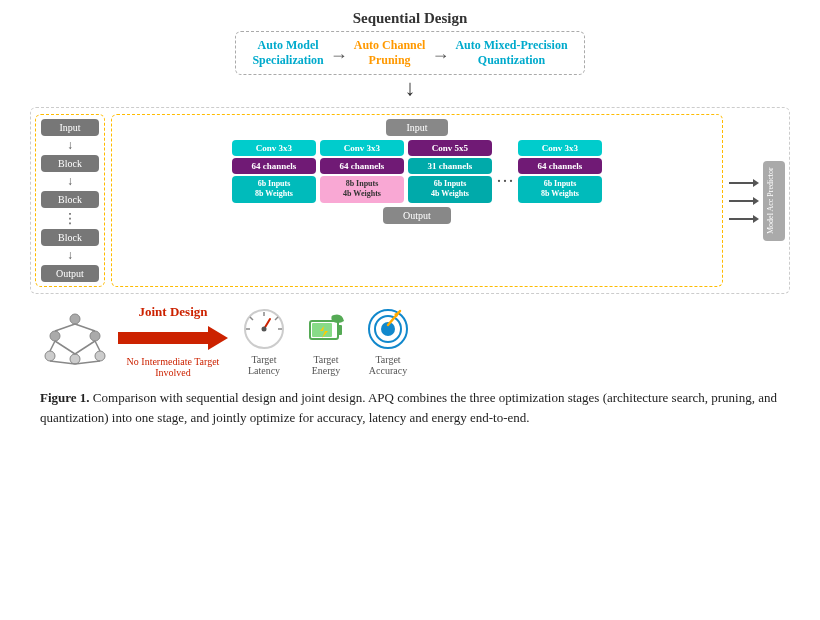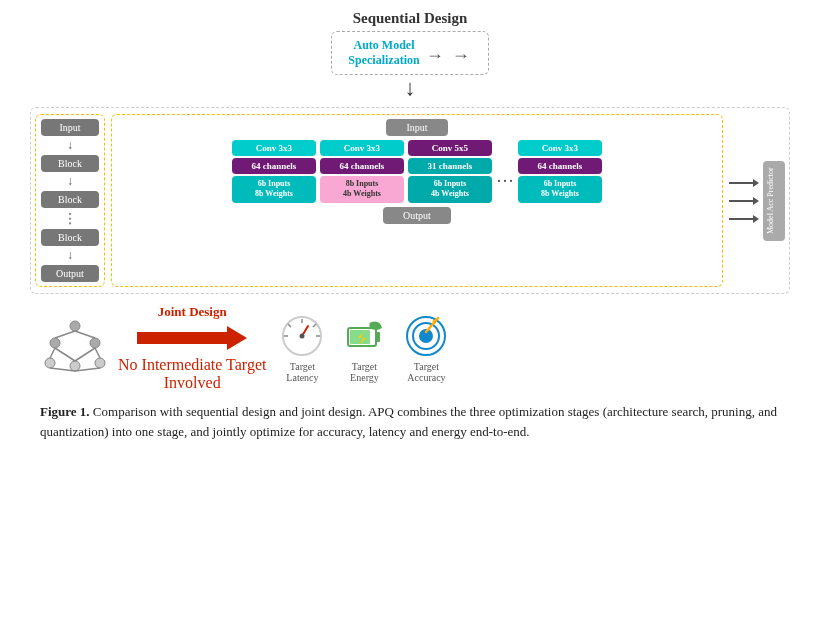--- a/index.html
+++ b/index.html
@@ -221,21 +221,21 @@
       flex-shrink: 0;
     }
     .joint-label {
       font-size: 13px;
       font-weight: bold;
       color: #cc2200;
       margin-bottom: 2px;
       text-align: center;
     }
     .joint-sub-label {
-      font-size: 16px;
+      font-size: 10px;
       color: #cc2200;
       text-align: center;
       margin-top: 2px;
     }
     .target-icons {
       display: flex;
       gap: 18px;
       align-items: flex-end;
       margin-left: 6px;
     }
@@ -270,21 +270,29 @@
 <div class="main-container">
 
   <div class="sequential-section">
     <div class="sequential-title">Sequential Design</div>
     <div class="sequential-steps">
       <div class="seq-step">
         <div class="step-line1">Auto Model</div>
         <div class="step-line1">Specialization</div>
       </div>
       <div class="arrow-right">→</div>
+      <div class="seq-step">
+        <div class="step-line2">Auto Channel</div>
+        <div class="step-line3">Pruning</div>
+      </div>
       <div class="arrow-right">→</div>
+      <div class="seq-step">
+        <div class="step-mp1">Auto Mixed-Precision</div>
+        <div class="step-mp2">Quantization</div>
+      </div>
     </div>
     <div class="down-arrow-big">↓</div>
   </div>
 
   <div class="diagram-section">
 
     <div class="left-model">
       <div class="model-box">Input</div>
       <div class="small-arrow-down">↓</div>
       <div class="model-box">Block</div>

